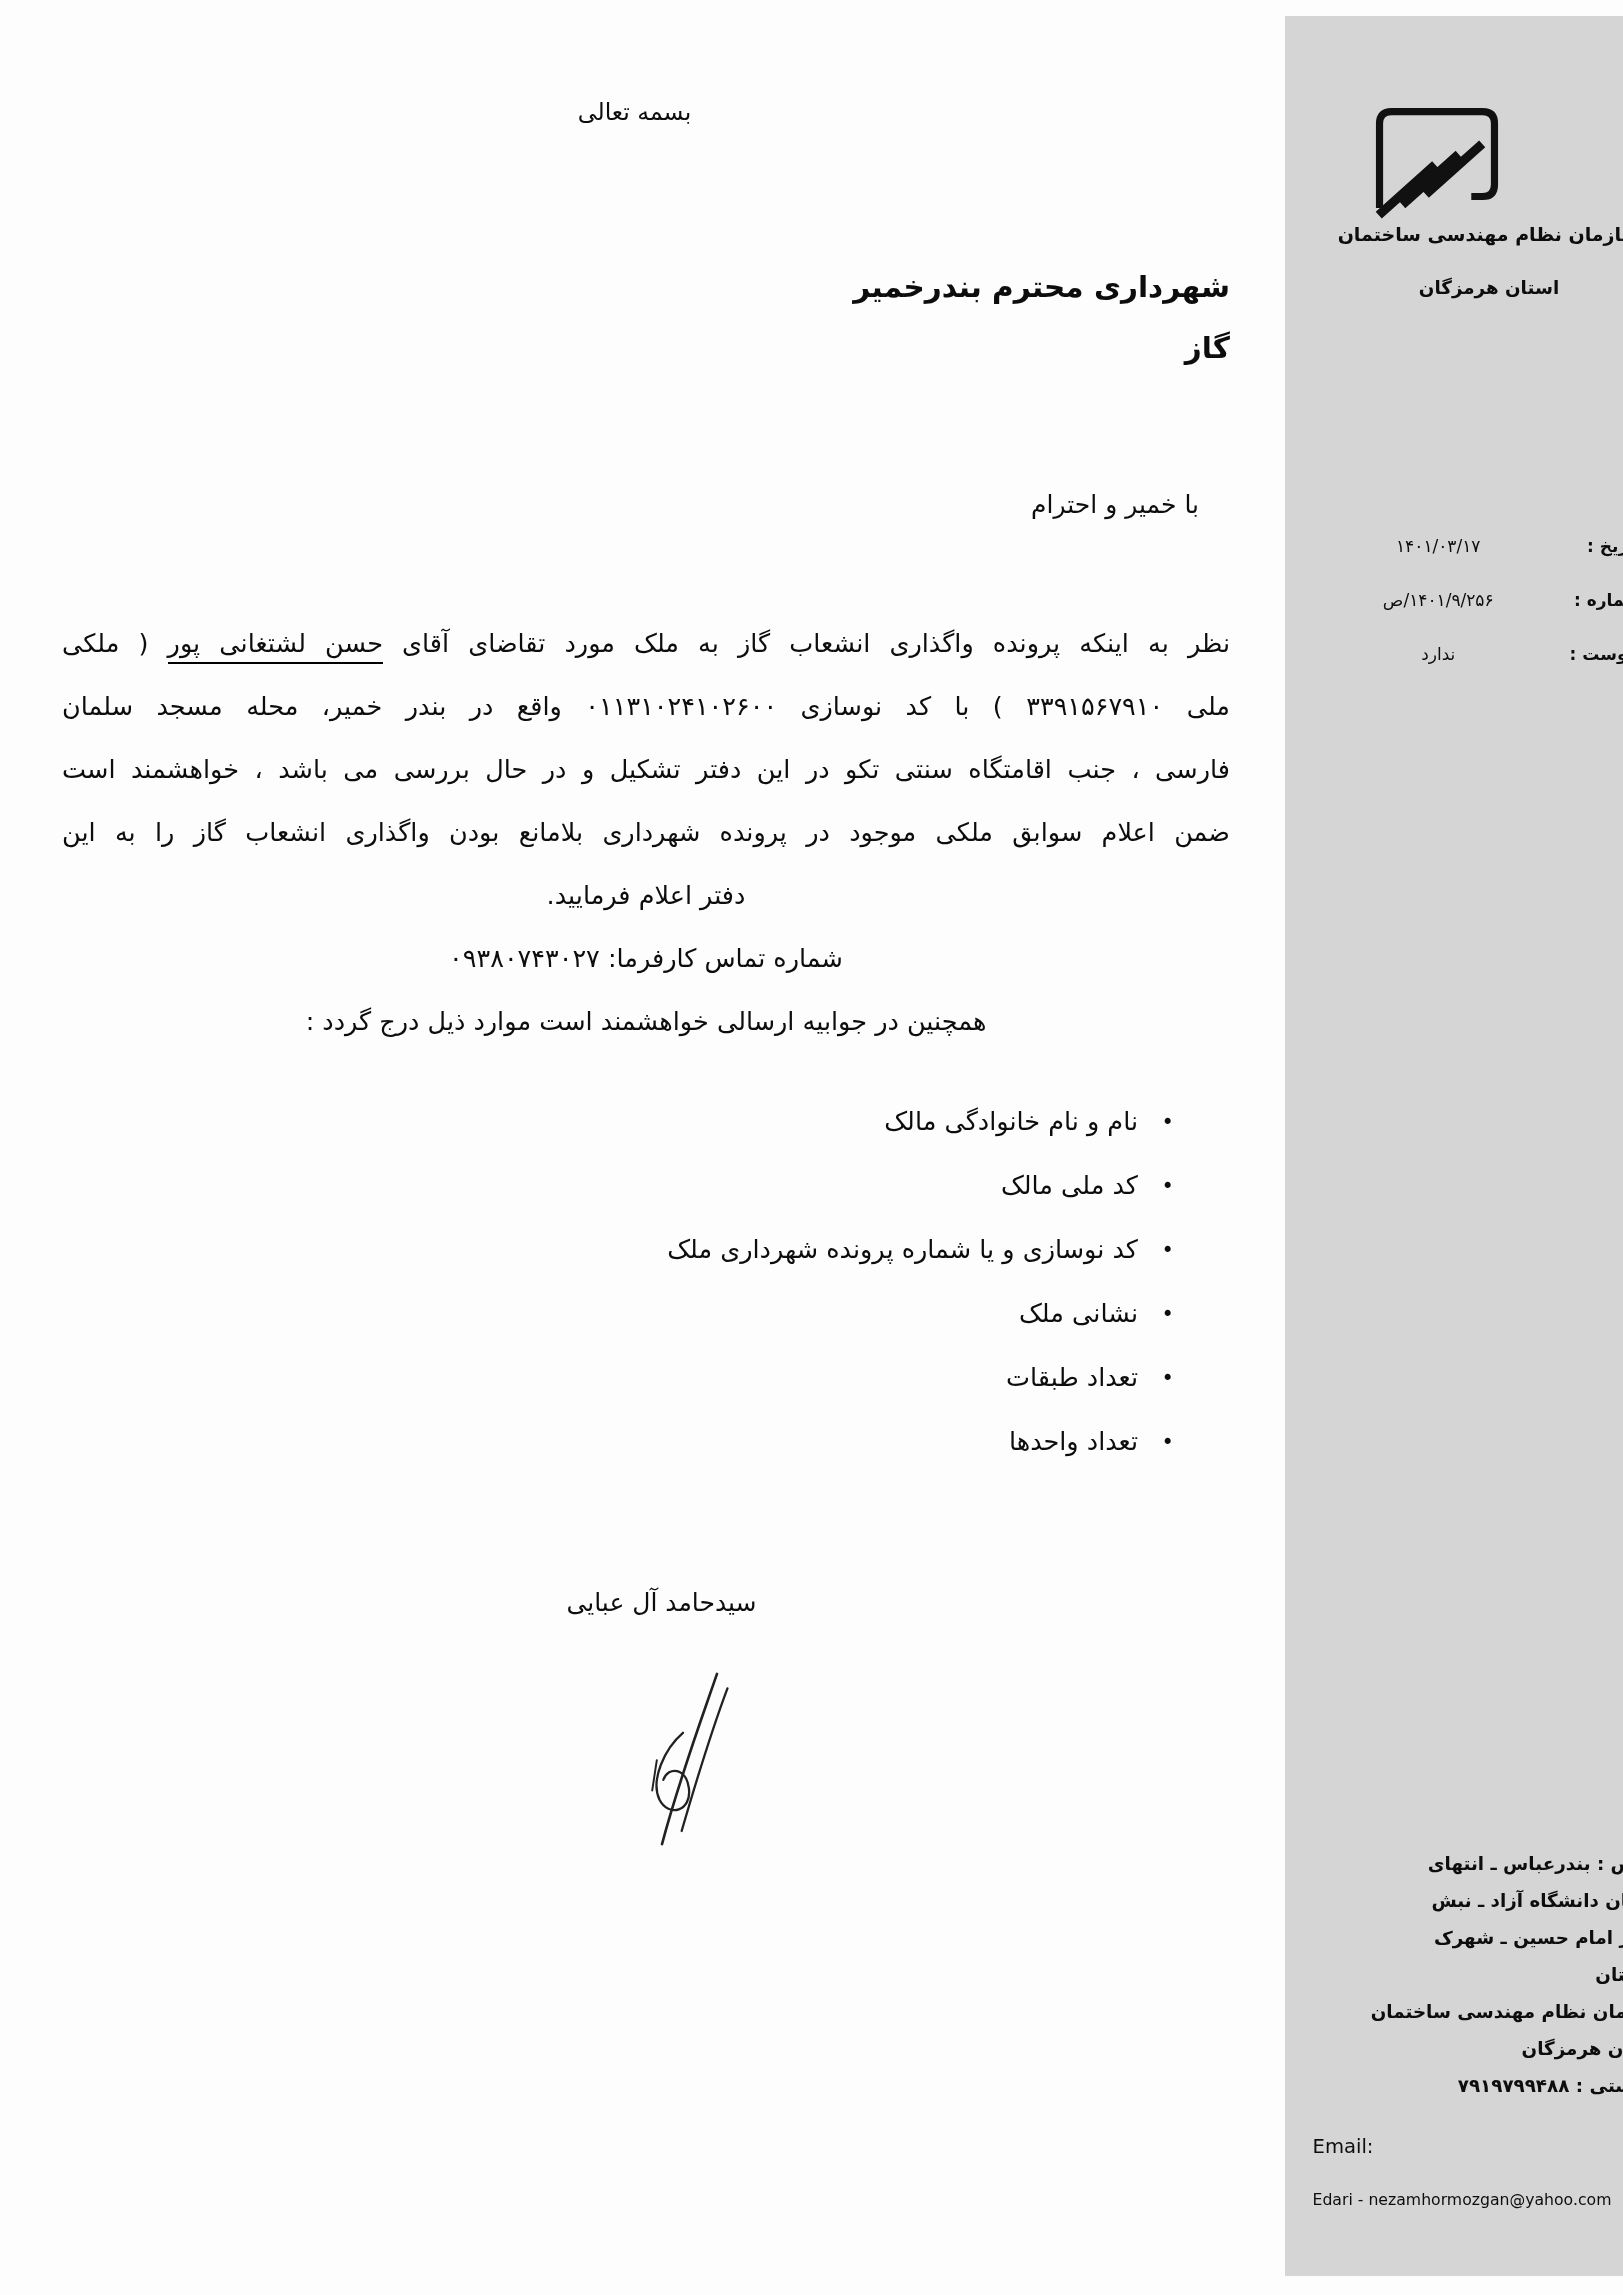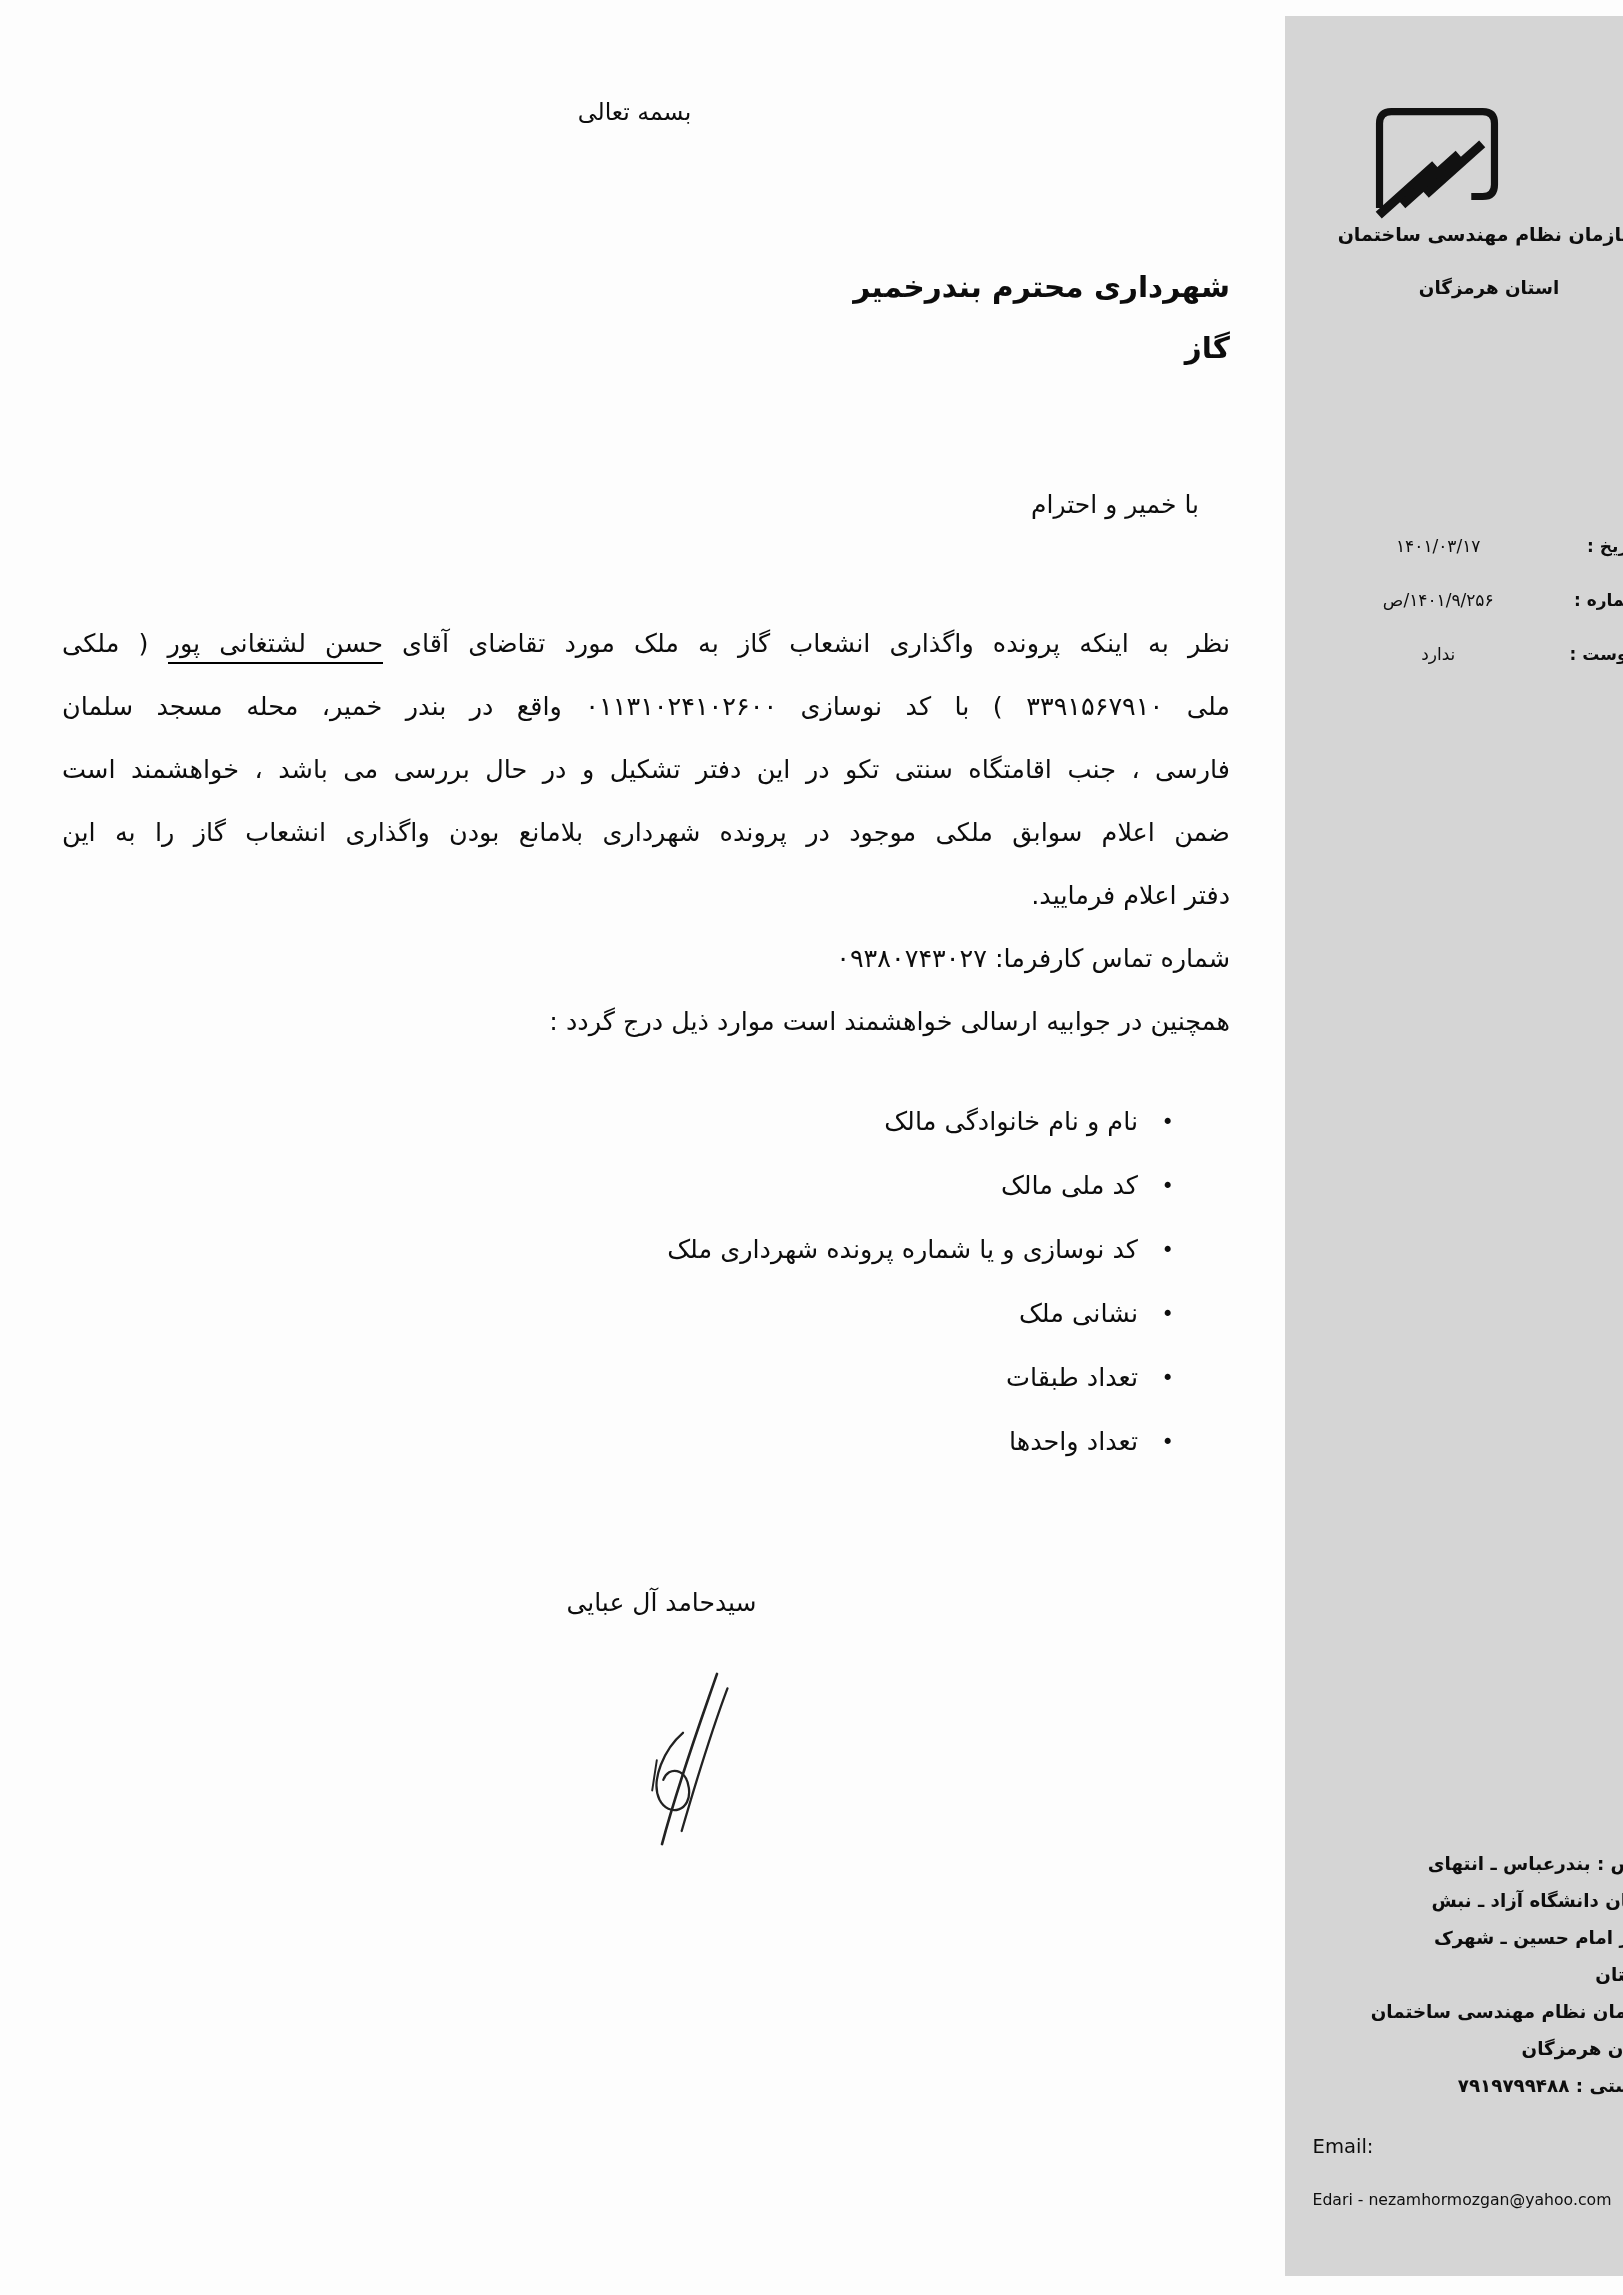--- a/index.html
+++ b/index.html
@@ -61,21 +61,21 @@
 
   .salutation {
     position:absolute; top:490px; left:62px; width:1168px;
     direction:rtl; text-align:right; padding-left:0; padding-right:31px;
     font-size:25px;
   }
   .body-par {
     position:absolute; top:612px; left:62px; width:1168px;
     direction:rtl; font-size:25.5px;
   }
-  .body-par .line { height:63px; line-height:63px; white-space:nowrap; }
+  .body-par .line { height:63px; line-height:63px; white-space:nowrap;text-align:center; }
   .body-par .line.jl { white-space:normal; }
   .u { border-bottom:2px solid #000; padding-bottom:3.9px; }
 
   .bullets {
     position:absolute; top:1089px; left:62px; width:1168px;
     direction:rtl; font-size:25.5px; padding-right:56px; list-style:none;
   }
   .bullet-item { height:64px; line-height:64px; text-align:right; white-space:nowrap; }
   .bullet-dot { display:inline-block; margin-left:23.6px; font-size:21px; vertical-align:0.7px; }
 

